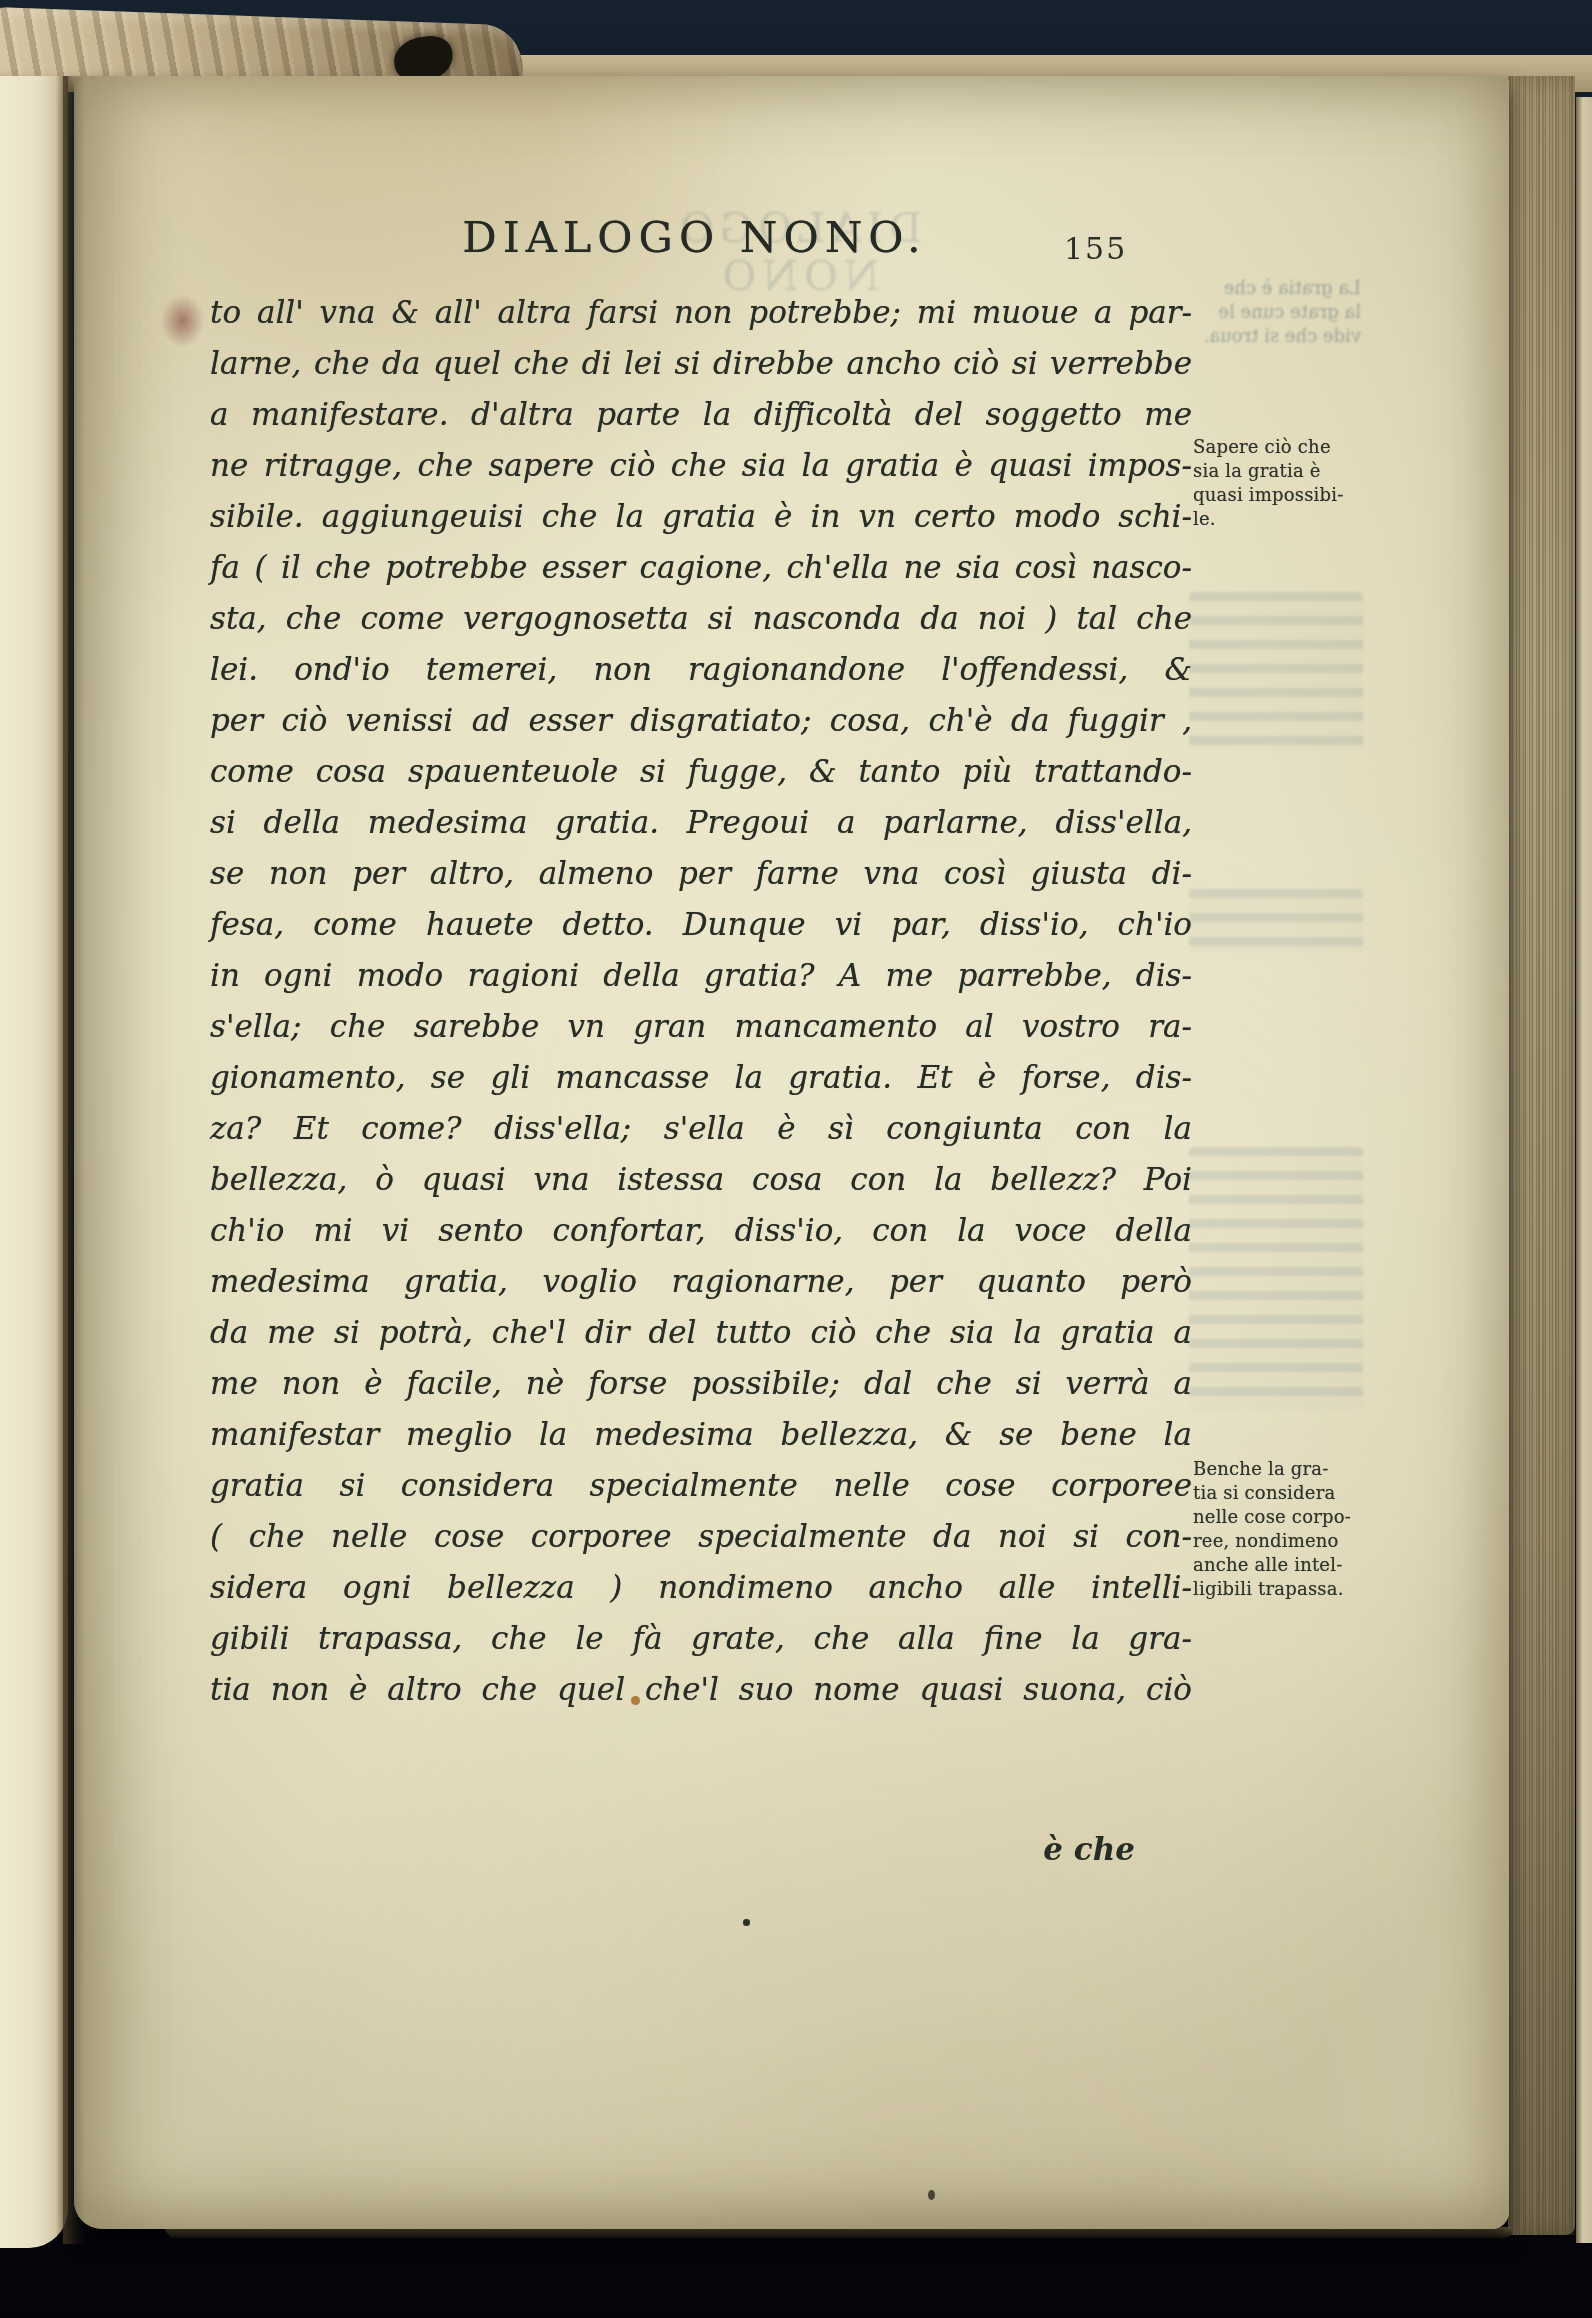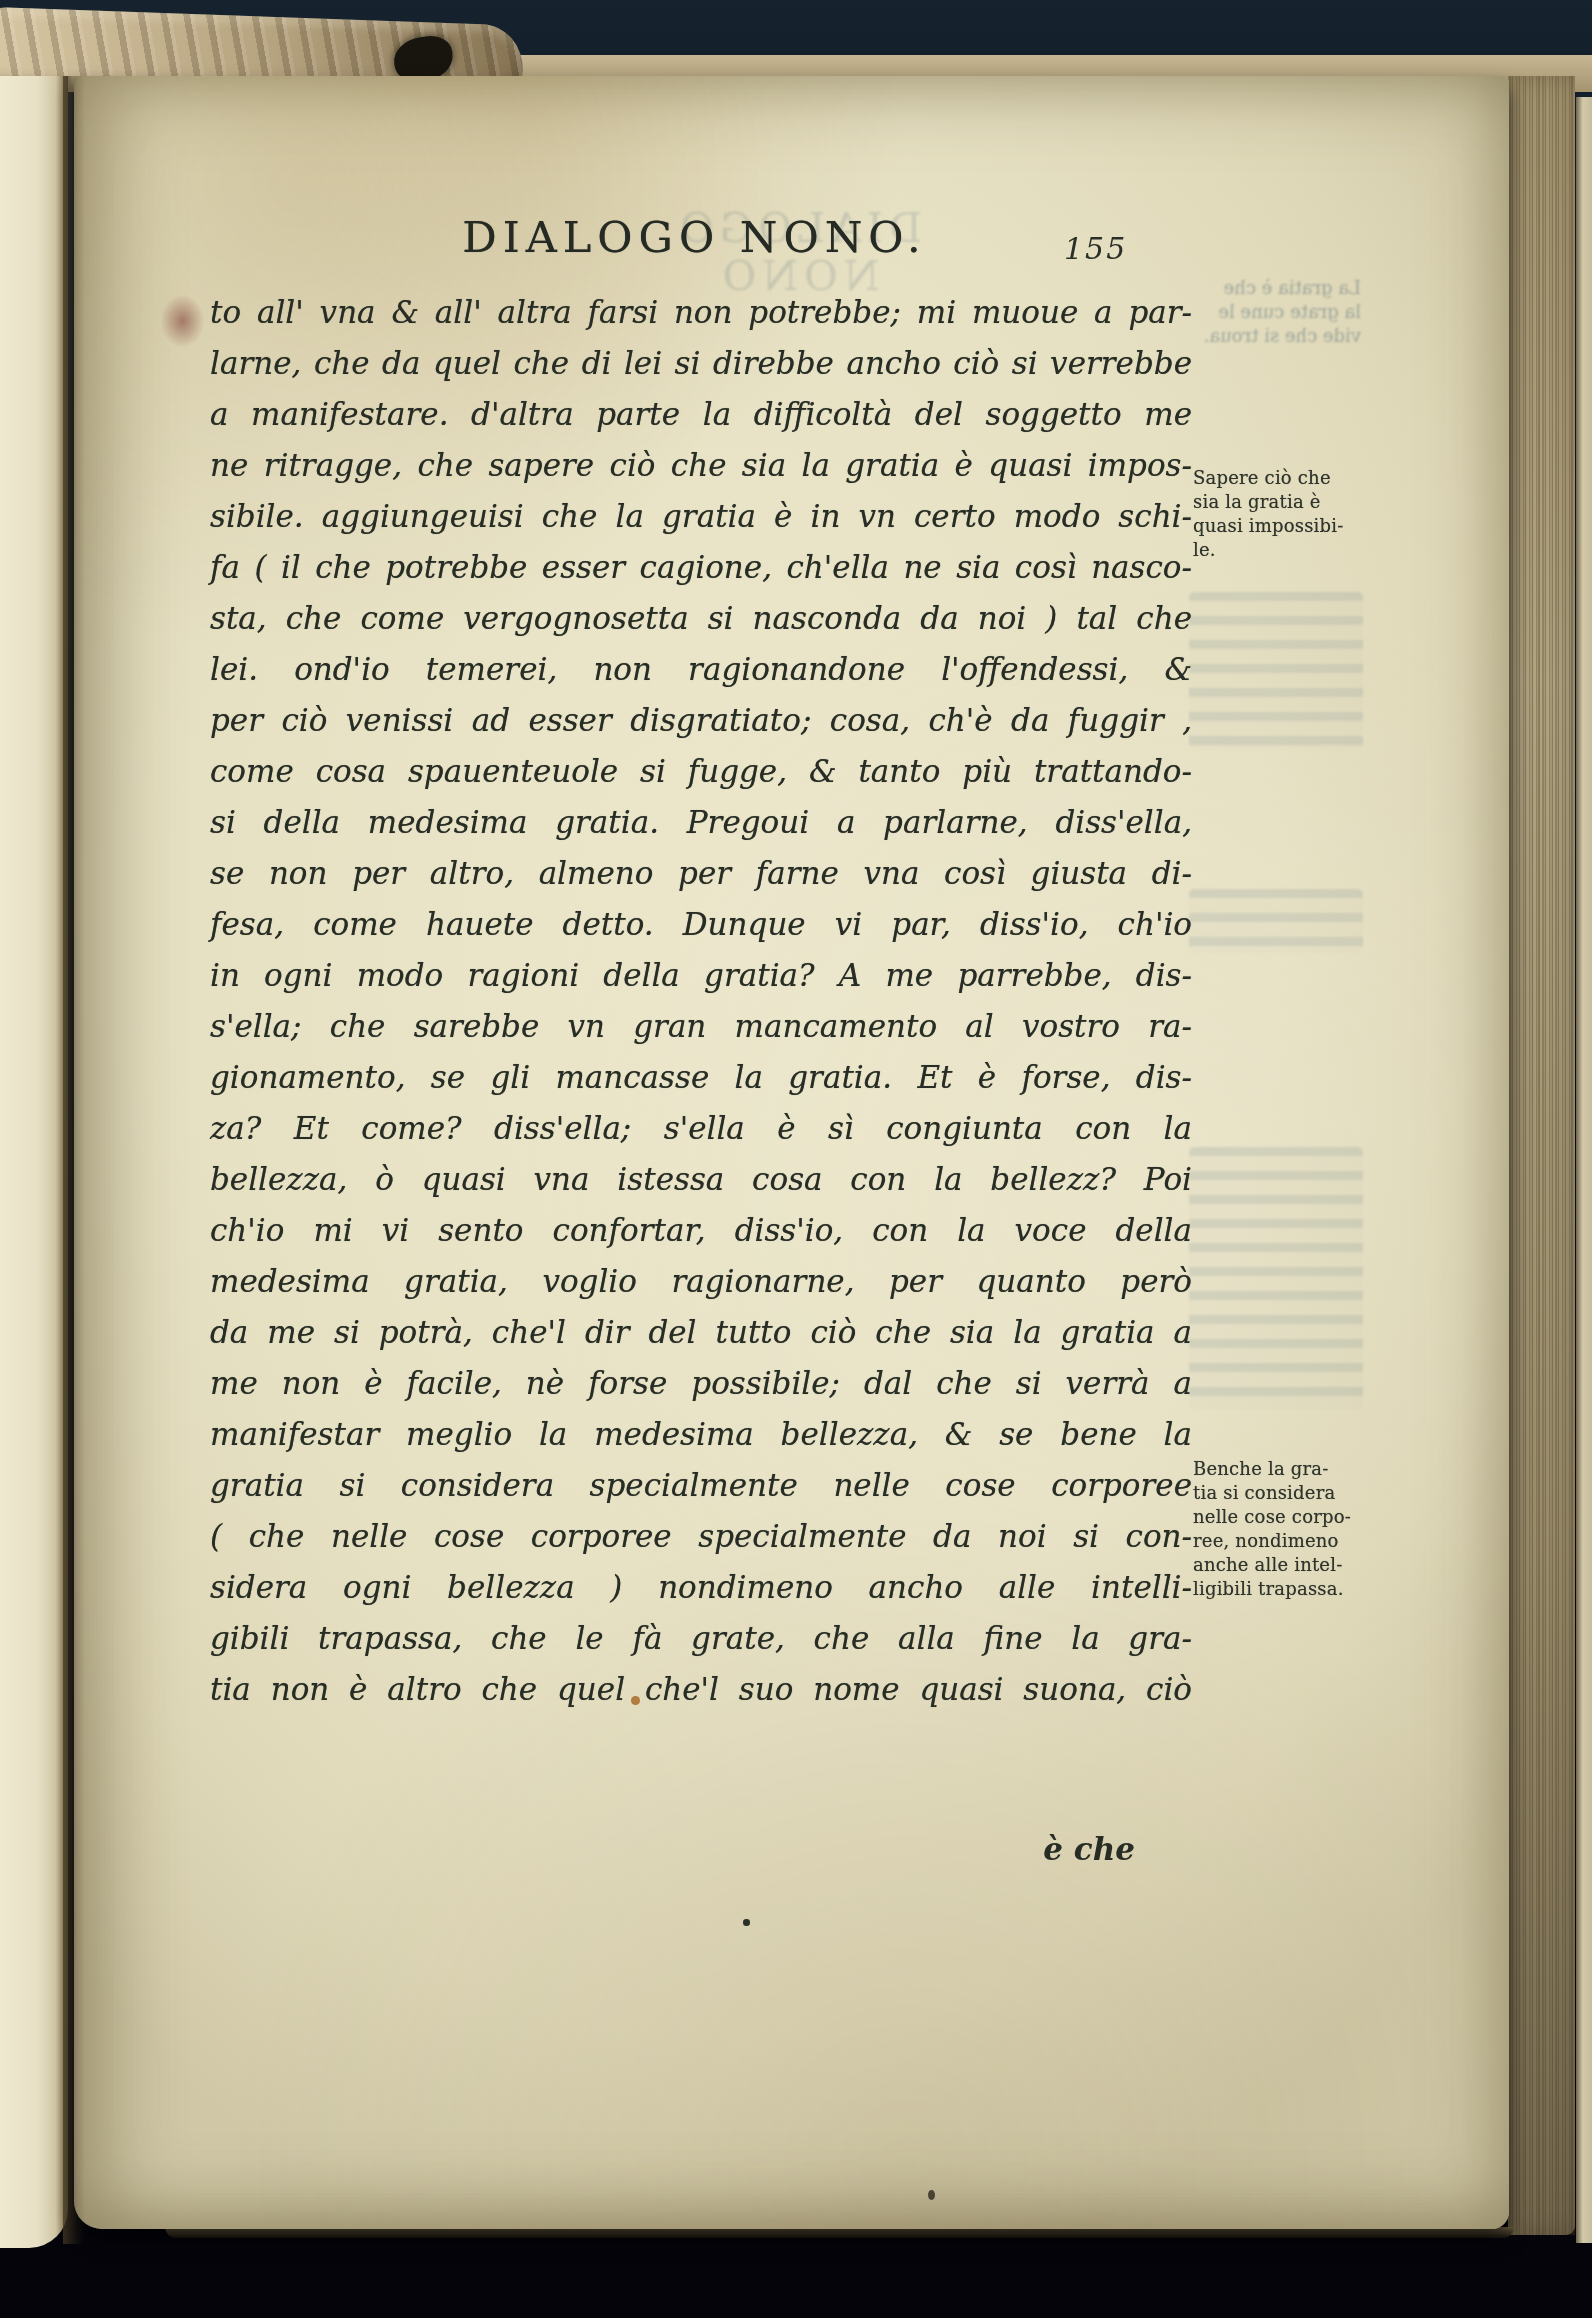--- a/index.html
+++ b/index.html
@@ -80,41 +80,41 @@
     background:linear-gradient(90deg,rgba(66,55,34,.78),rgba(66,55,34,.18) 65%,transparent);
   }
   
   .running-header{
     position:absolute;left:357px;top:136px;width:527px;text-align:center;
     font-size:43px;letter-spacing:6px;color:#252b24;
     text-shadow:0 0 0.7px rgba(30,35,28,.7);
   }
   .page-number{
     position:absolute;left:990px;top:155px;width:92px;
-    font-style:italic;font-size:30px;letter-spacing:2px;color:#2a2f27;
+    font-size:30px;letter-spacing:2px;color:#2a2f27;
   }
   .bodytext{
     position:absolute;left:136px;top:211px;width:982px;
     font-style:italic;font-size:31px;line-height:51px;color:#272d25;
     text-shadow:0 0 0.7px rgba(30,35,28,.55);
   }
   .bl{height:51px;text-align:justify;text-align-last:justify;}
   .catchword{
     position:absolute;left:908px;top:1755px;width:153px;text-align:right;
     font-style:italic;font-size:31px;color:#272d25;font-weight:bold;
   }
   .stray-period{
     position:absolute;left:669px;top:1843px;width:6.6px;height:6.6px;
     background:#2b3029;border-radius:50%;
   }
   .margin-note{
     position:absolute;font-size:18px;line-height:24px;color:#2e332b;
     letter-spacing:0.2px;text-shadow:0 0 0.7px rgba(30,35,28,.5);
   }
-  .mn1{left:1119px;top:390px;width:178px;}
+  .mn1{left:1119px;top:359px;width:178px;}
   .mn2{left:1119px;top:1381px;width:197px;}
   
   .ghost-header{
     position:absolute;left:520px;top:128px;width:408px;text-align:center;
     font-size:41px;letter-spacing:6px;color:rgba(80,105,120,.55);
     transform:scaleX(-1);filter:blur(1.3px);opacity:.35;
   }
   .ghost-note{
     position:absolute;left:1115px;top:200px;width:172px;
     font-size:18px;line-height:24px;color:rgba(70,98,112,.8);

